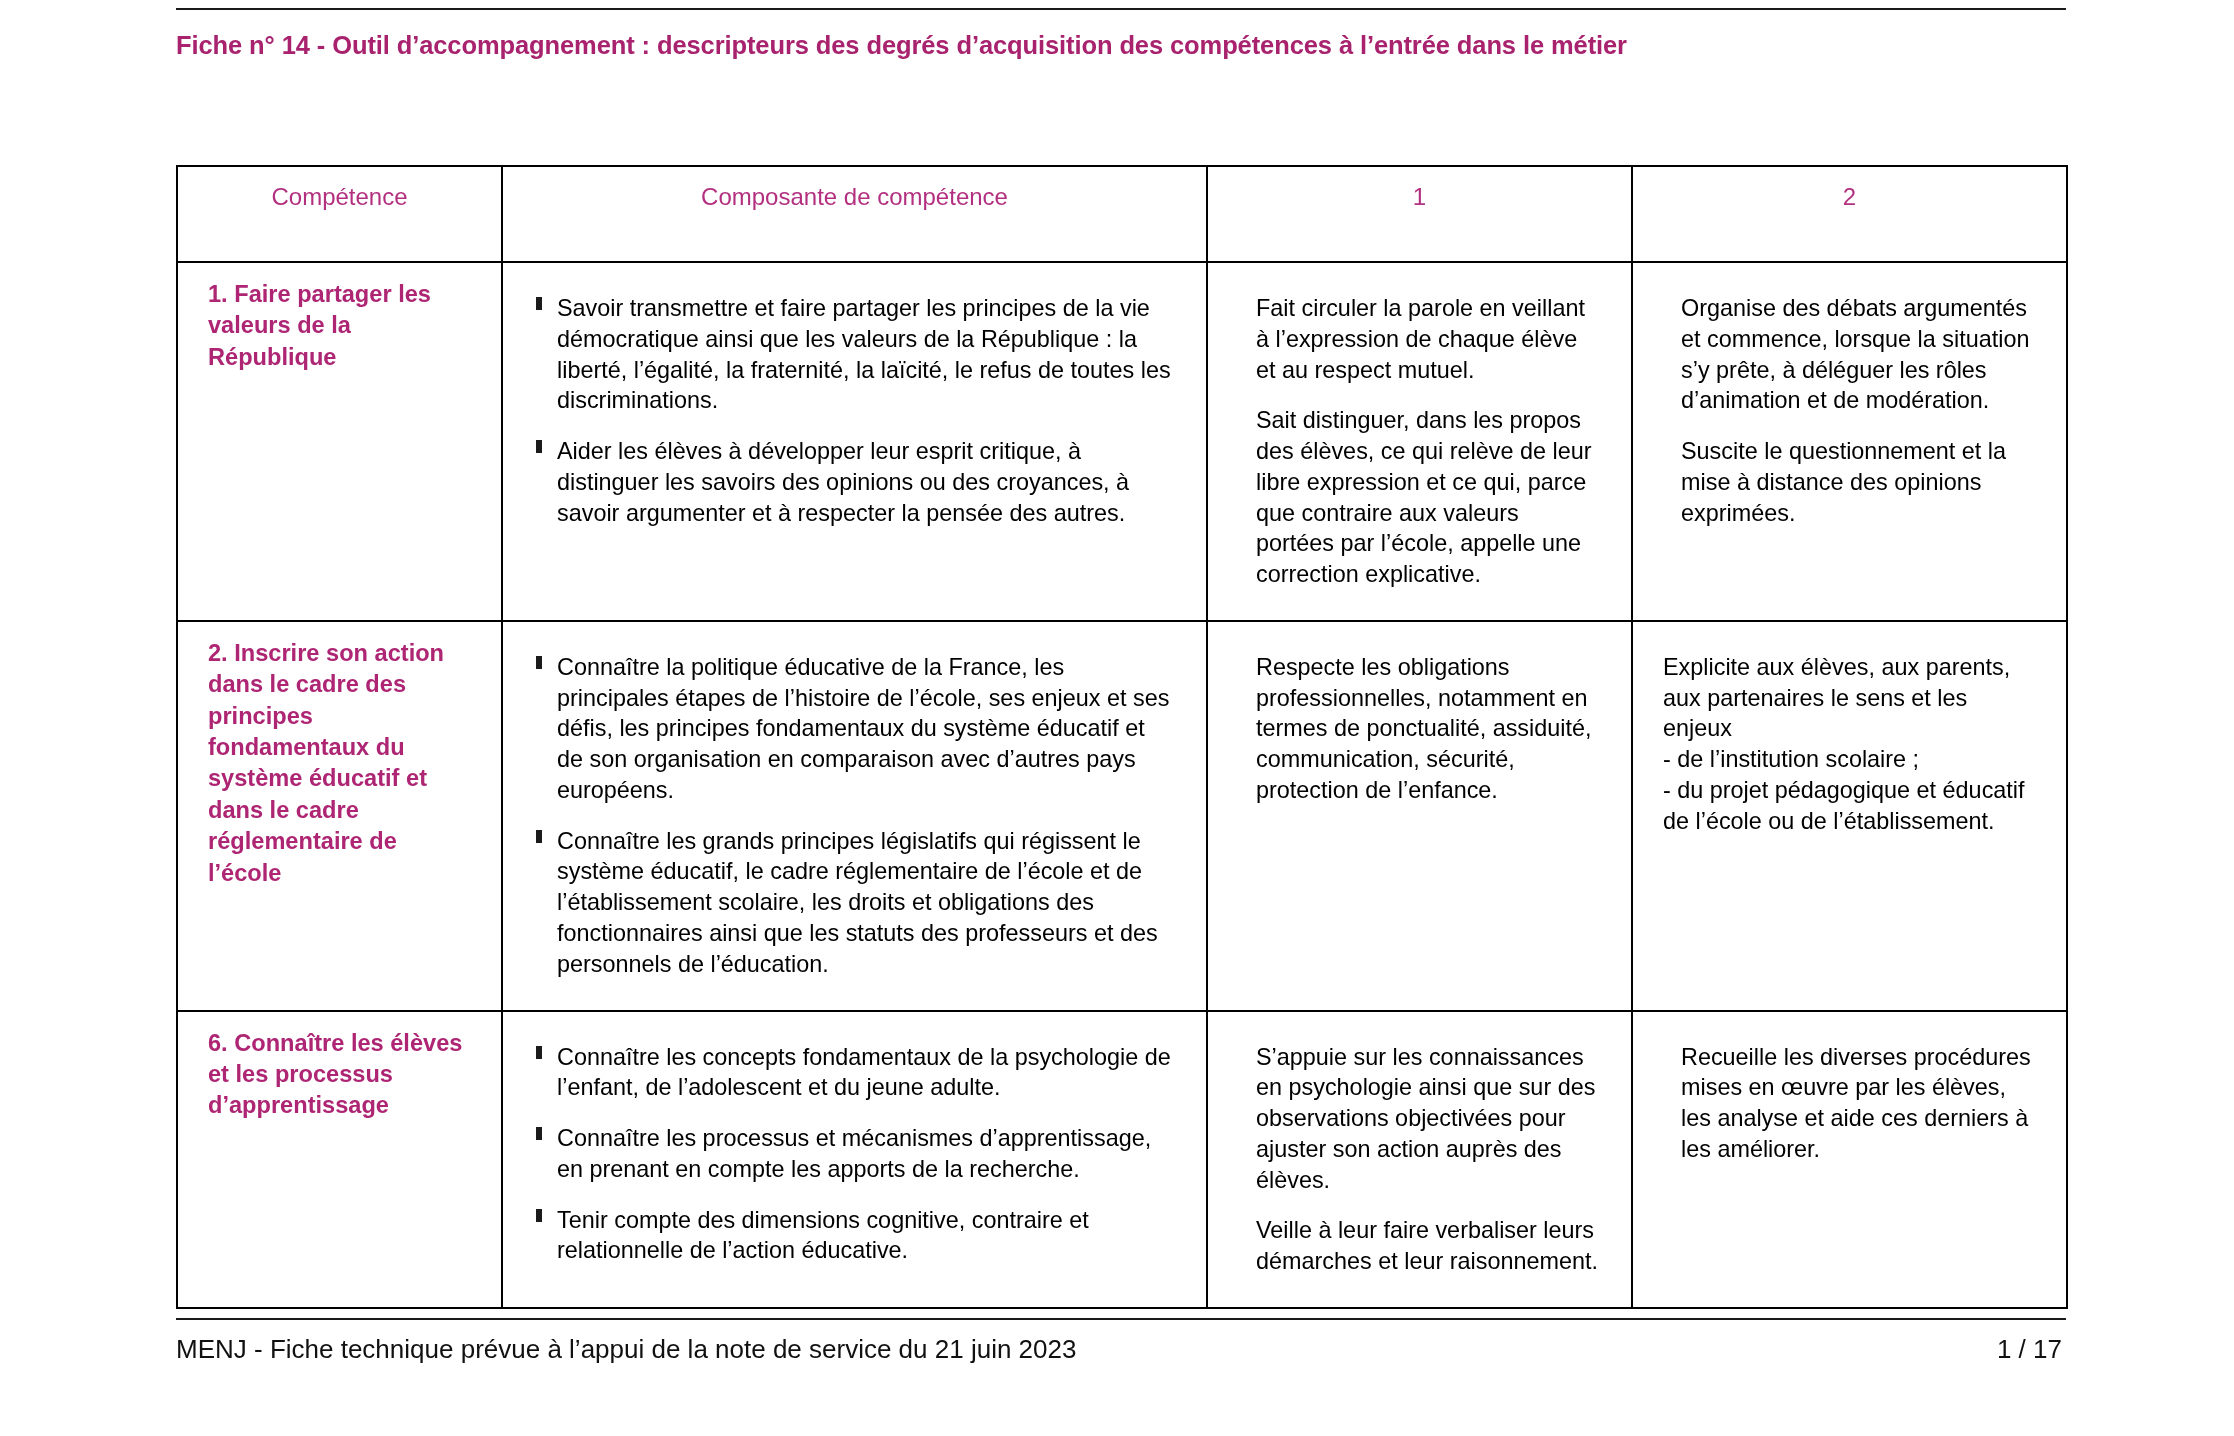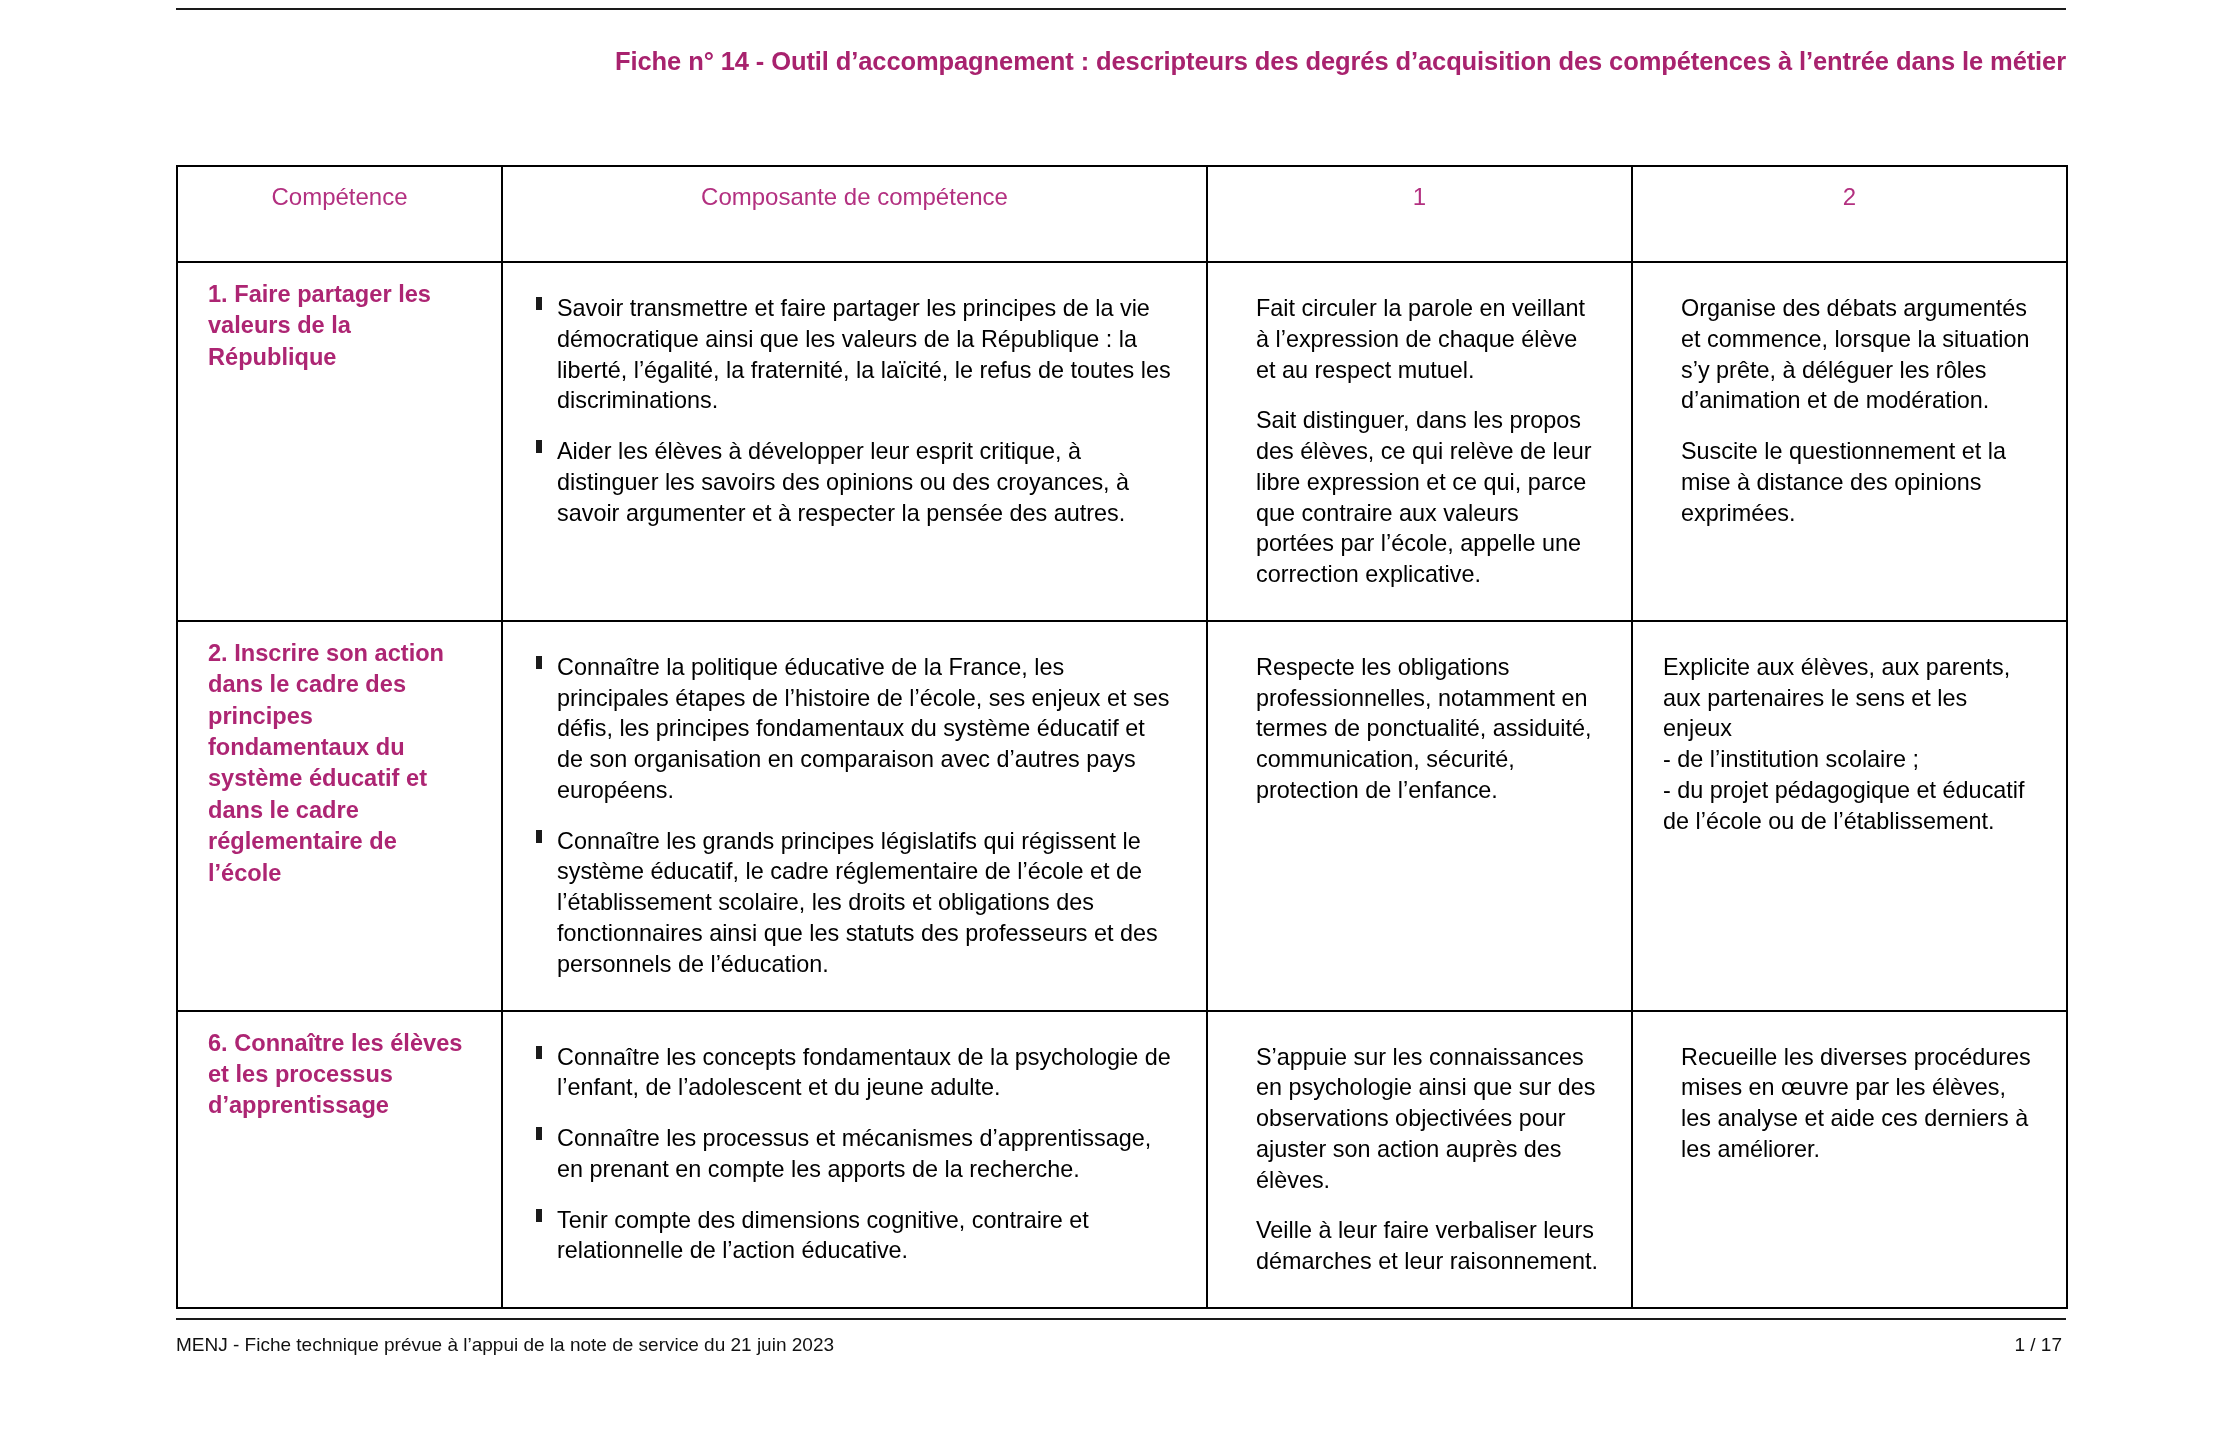--- a/index.html
+++ b/index.html
@@ -27,23 +27,23 @@
     left: 176px;
     top: 8px;
     width: 1890px;
     height: 2px;
     background: #1a1a1a;
   }
   
   .title-block {
     position: absolute;
     left: 176px;
-    top: 46px;
-    width: 1890px;
-    text-align: right;
+    top: 30px;
+    width: 1890px;
+    text-align: left;
   }
   .doc-title {
     font-size: 25.5px;
     font-weight: bold;
     color: #a8226e;
     letter-spacing: -0.1px;
     line-height: 1.2;
     white-space: nowrap;
   }
   .doc-subtitle {
@@ -136,21 +136,21 @@
     background: #1a1a1a;
   }
   .footer {
     position: absolute;
     left: 176px;
     top: 1334px;
     width: 1890px;
     display: flex;
     justify-content: space-between;
     align-items: baseline;
-    font-size: 19px;
+    font-size: 26px;
     color: #111111;
   }
   .footer-right { padding-right: 4px; }
 </style>
 </head>
 <body>
 
 <div class="page">
 
   <div class="top-rule"></div>

